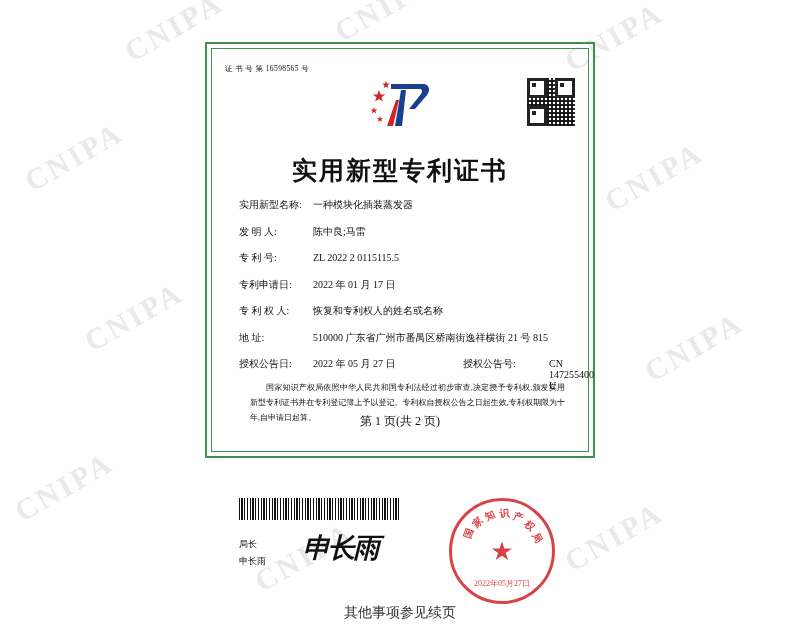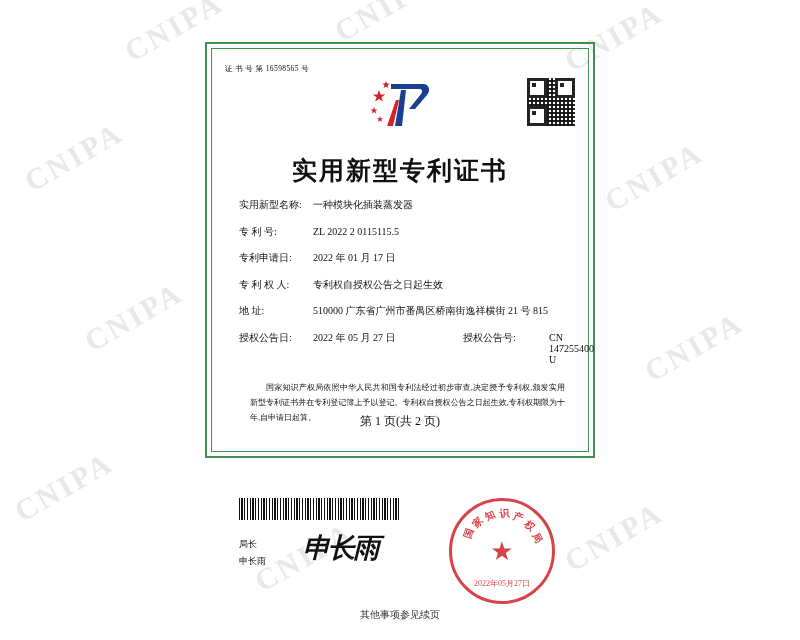--- a/index.html
+++ b/index.html
@@ -236,21 +236,21 @@
     font-family: "Liberation Serif", serif;
     font-size: 12px;
     color: #111;
   }
   .footnote {
     position: absolute;
     left: 0; right: 0;
     bottom: 18px;
     text-align: center;
     font-family: "Liberation Serif", serif;
-    font-size: 10px;
+    font-size: 14px;
     color: #333;
   }
 </style>
 </head>
 <body>
 
 <div class="page">
 
   <div class="watermarks">
     <div class="wm" style="left:120px; top:10px;">CNIPA</div>
@@ -295,30 +295,34 @@
       </div>
 
       <div class="title">实用新型专利证书</div>
 
       <div class="fields">
         <div class="row">
           <div class="lbl">实用新型名称:</div>
           <div class="val">一种模块化插装蒸发器</div>
         </div>
         <div class="row">
+          <div class="lbl">发 明 人:</div>
+          <div class="val">陈中良;马雷</div>
+        </div>
+        <div class="row">
           <div class="lbl">专 利 号:</div>
           <div class="val">ZL 2022 2 0115115.5</div>
         </div>
         <div class="row">
           <div class="lbl">专利申请日:</div>
           <div class="val">2022 年 01 月 17 日</div>
         </div>
         <div class="row">
           <div class="lbl">专 利 权 人:</div>
-          <div class="val">专利权自授权公告之日起生效</div>
+          <div class="val">恢复和专利权人的姓名或名称</div>
         </div>
         <div class="row">
           <div class="lbl">地 址:</div>
           <div class="val">510000 广东省广州市番禺区桥南街逸祥横街 21 号 815</div>
         </div>
         <div class="row dual">
           <div class="lbl">授权公告日:</div>
           <div class="val1">2022 年 05 月 27 日</div>
           <div class="lbl2">授权公告号:</div>
           <div class="val">CN 147255400 U</div>

